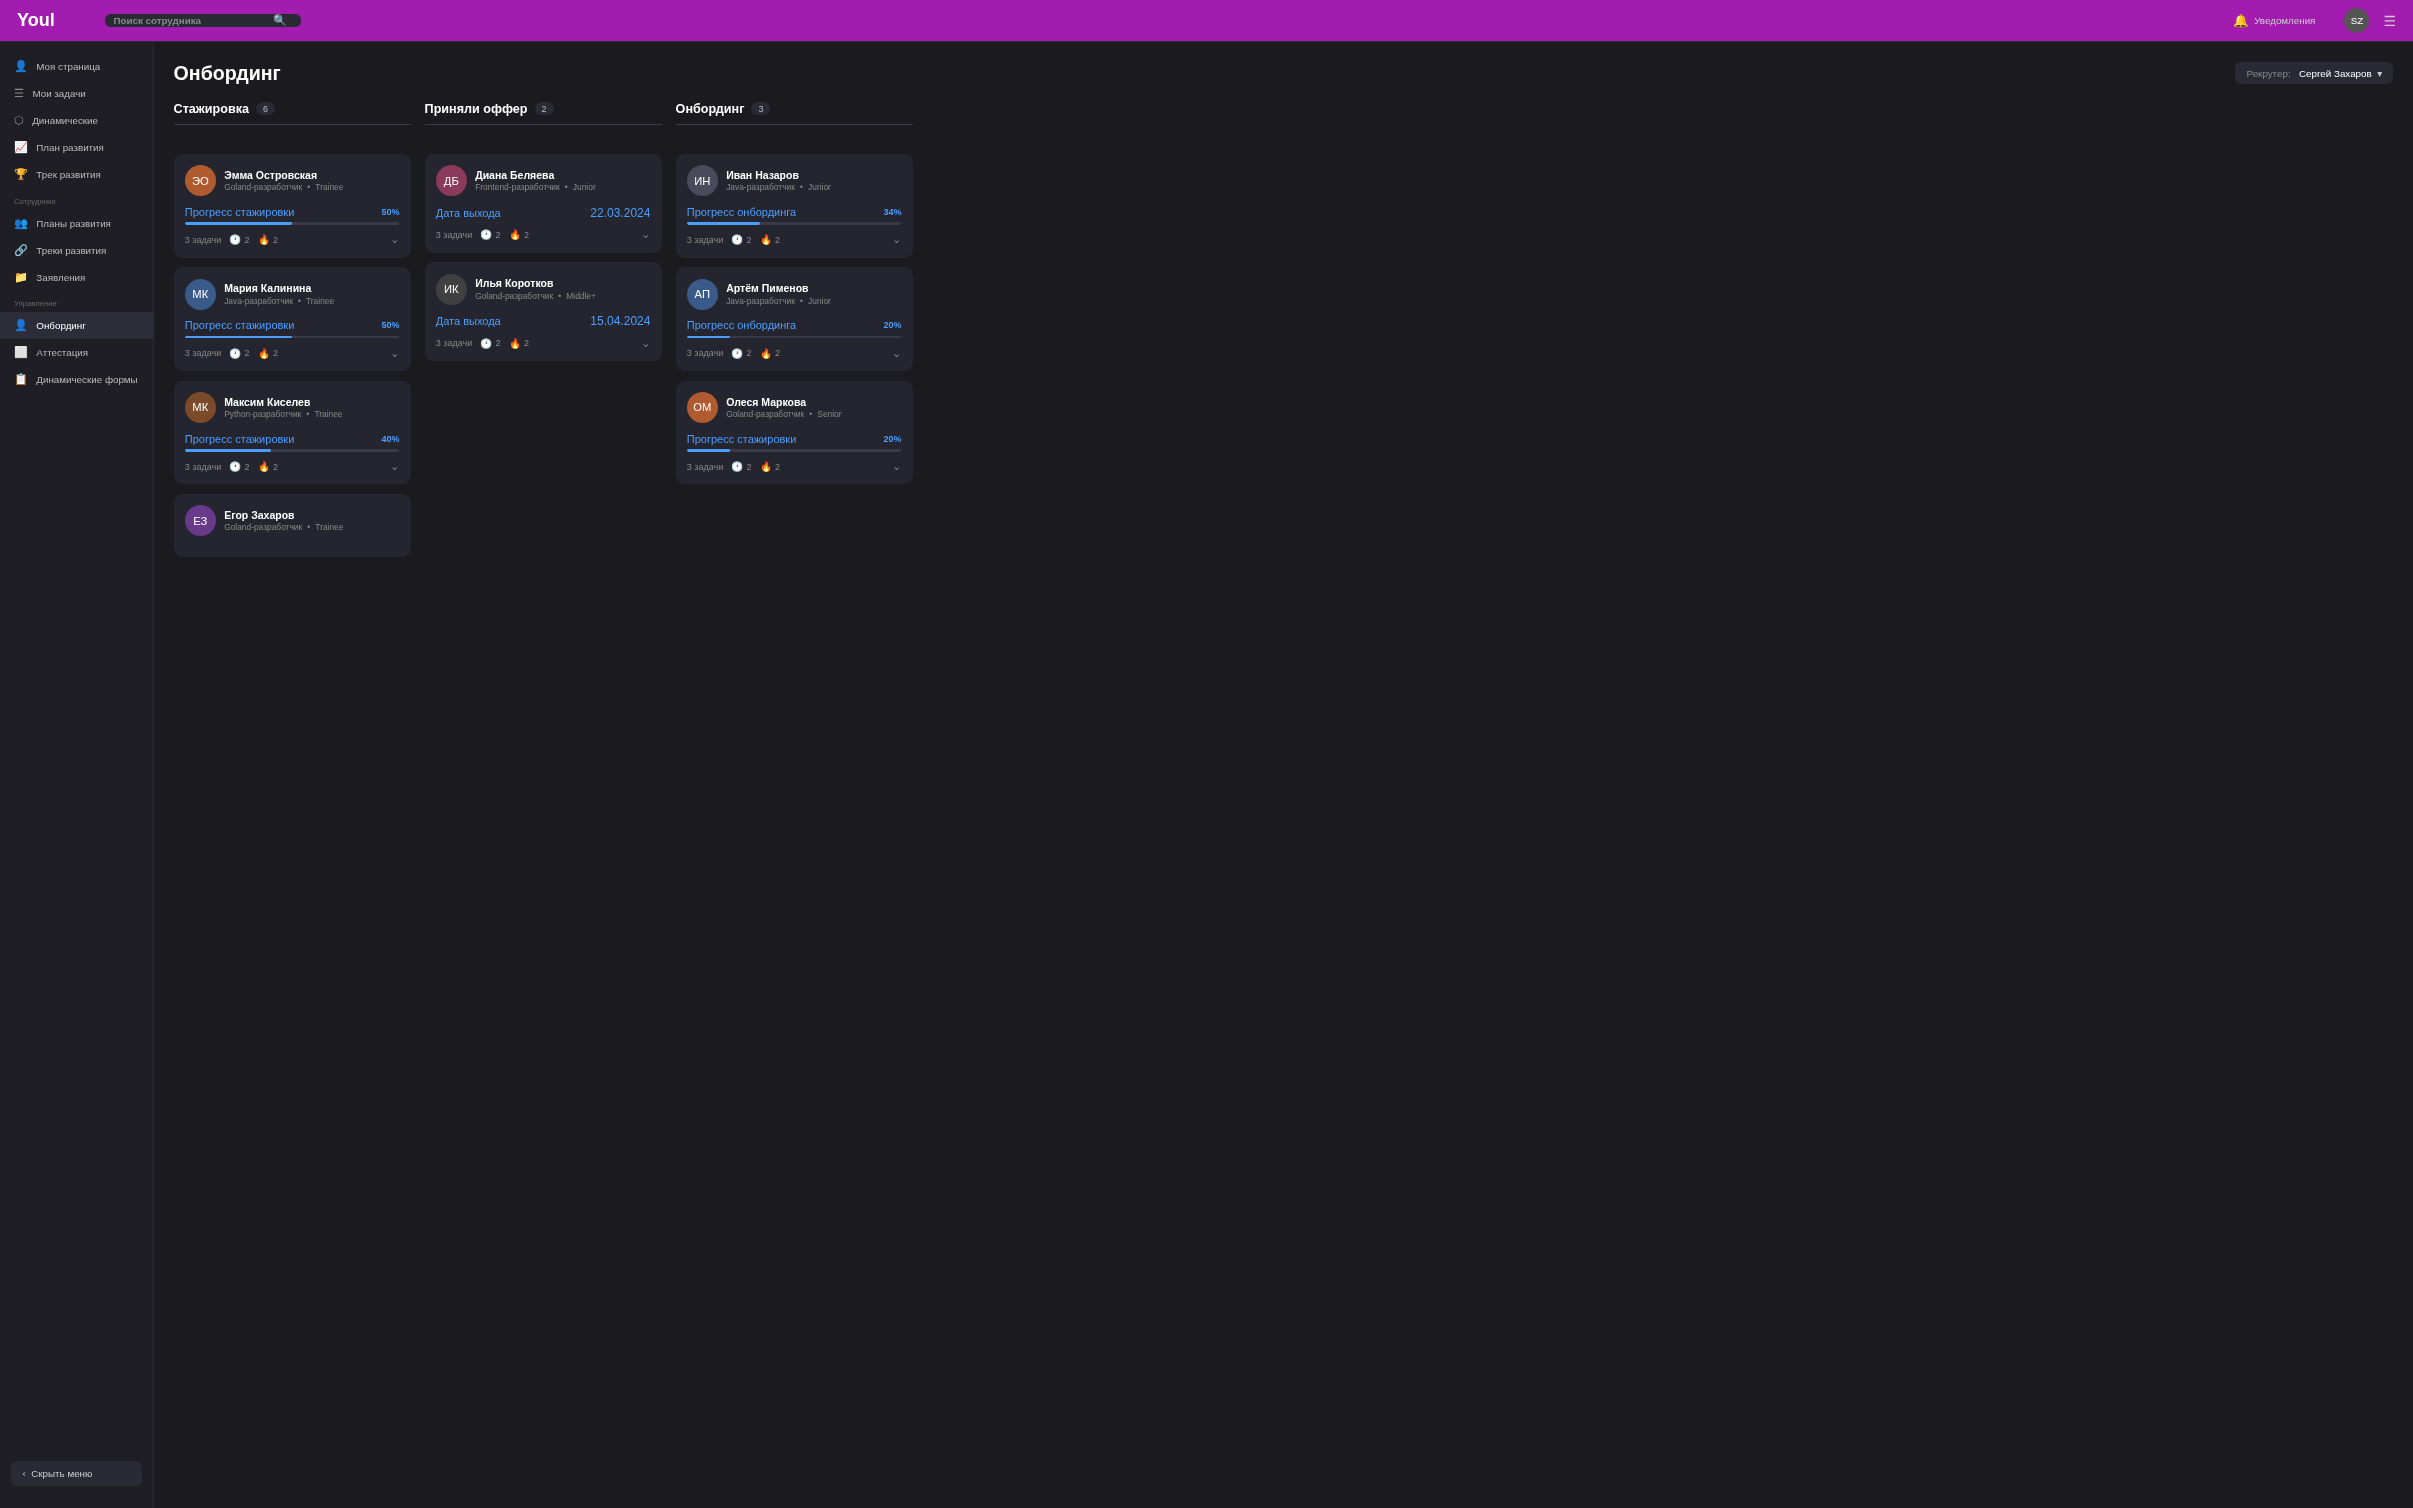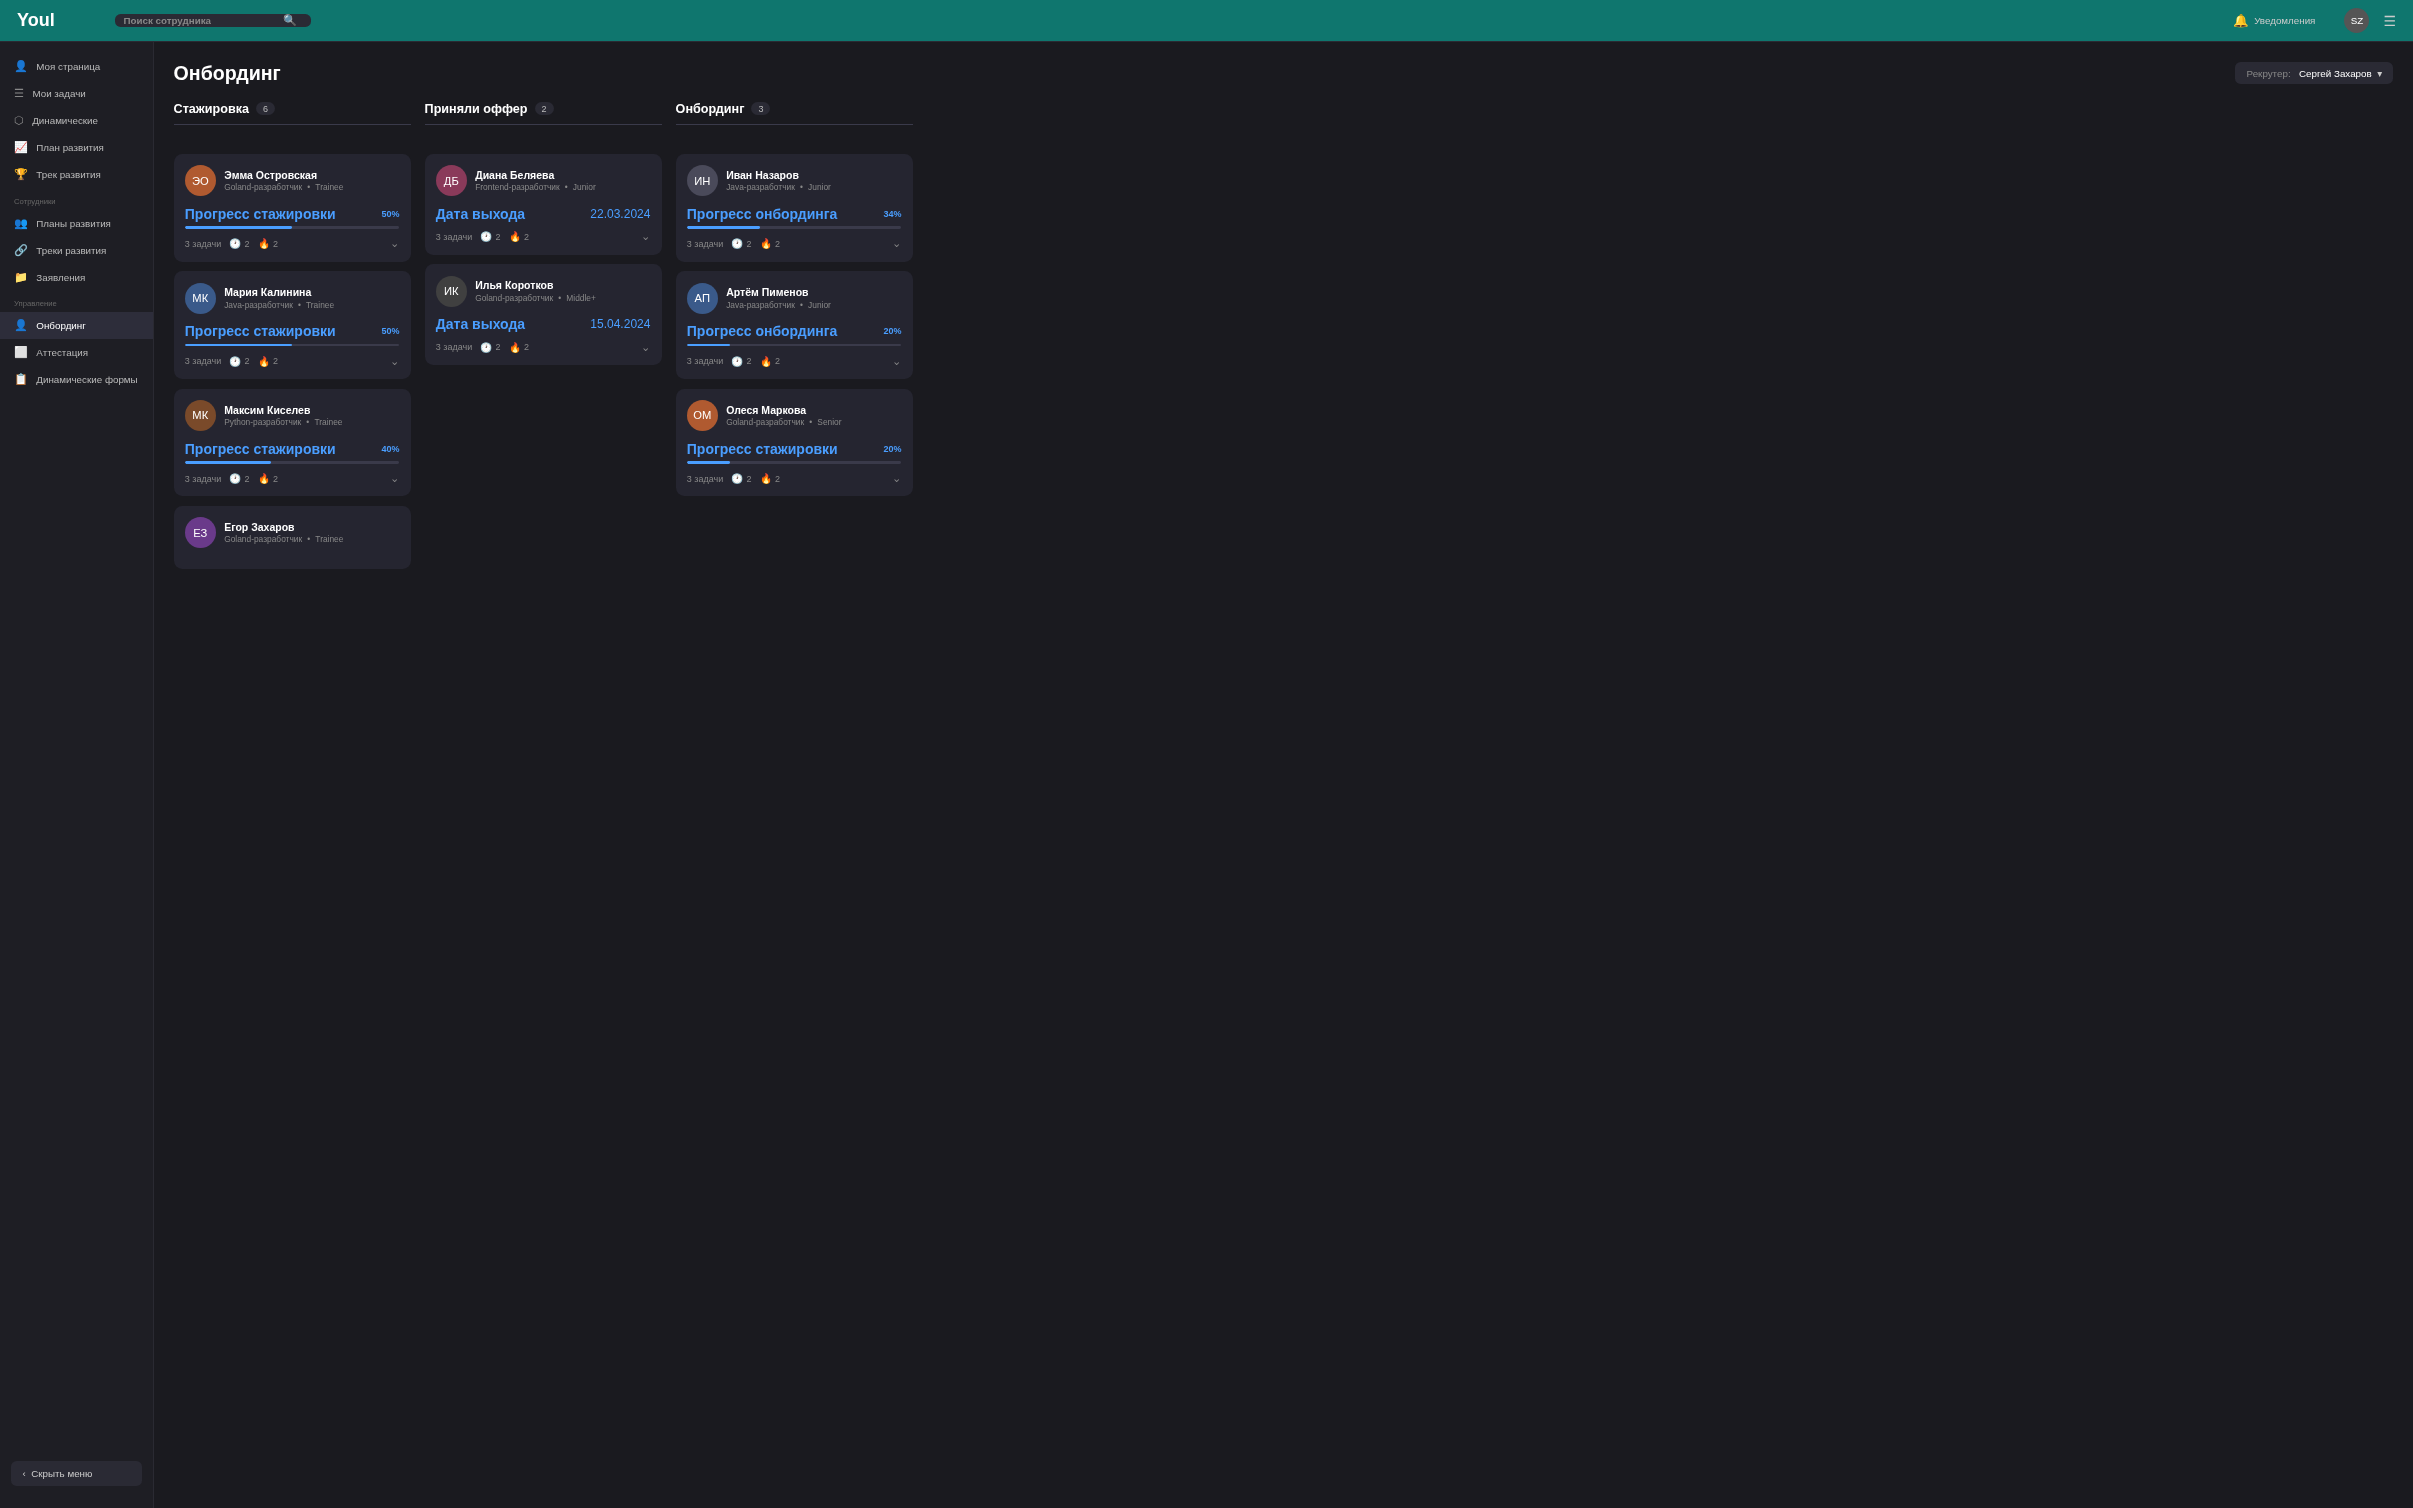--- a/index.html
+++ b/index.html
@@ -8,28 +8,28 @@
       color: #e0e0e0;
       font-family: -apple-system, BlinkMacSystemFont, 'Segoe UI', sans-serif;
       height: 100vh;
       overflow: hidden;
       display: flex;
       flex-direction: column;
     }
 
     
     .header {
-      background: #0f766e;
+      background: #a21caf;
       display: flex;
       align-items: center;
       padding: 0 17px;
       height: 42px;
       border-bottom: 0.7px solid #2a2a32;
       flex-shrink: 0;
-      gap: 14px;
+      gap: 4px;
     }
     .logo {
       font-size: 18px;
       font-weight: 700;
       color: #fff;
       min-width: 84px;
     }
     .search-bar {
       display: flex;
       align-items: center;
@@ -245,23 +245,22 @@
     .progress-section {
       margin-bottom: 8.4px;
     }
     .progress-label-row {
       display: flex;
       align-items: center;
       justify-content: space-between;
       margin-bottom: 4.2px;
     }
     .progress-label {
-      font-size: 14px;
+      font-size: 11px;
       color: #4a9eff;
-      font-weight: bold;
     }
     .progress-value {
       font-size: 9px;
       color: #4a9eff;
       font-weight: 600;
     }
     .progress-date {
       font-size: 12px;
       color: #4a9eff;
     }

